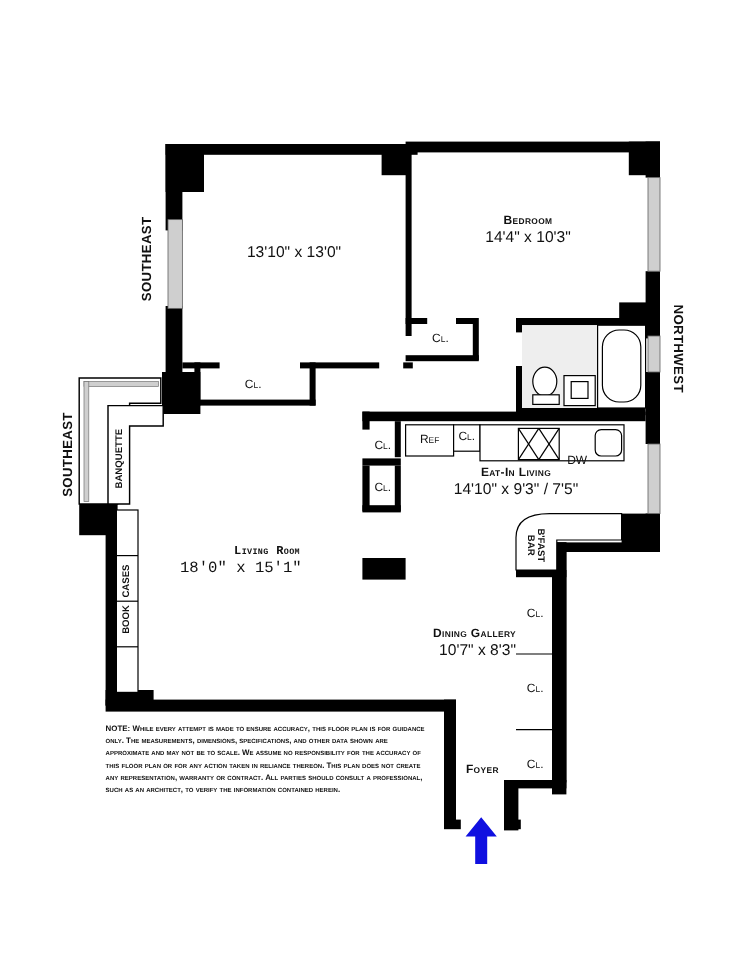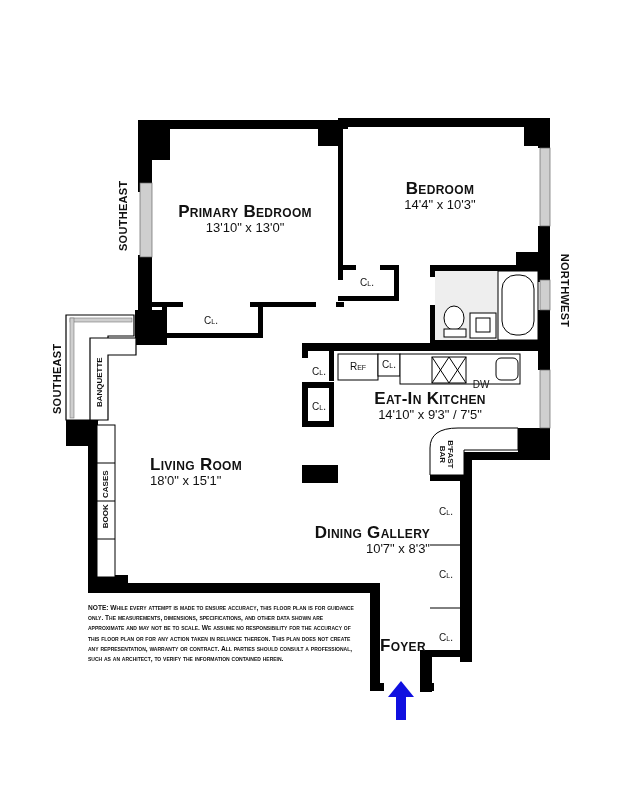--- a/index.html
+++ b/index.html
@@ -1,19 +1,19 @@
 <!DOCTYPE html>
 <html><head>
 <meta charset="utf-8">
 <style>
   html, body { margin:0; padding:0; background:#ffffff; }
   body { width:618px; height:800px; position:relative; overflow:hidden; font-family:"Liberation Sans", "DejaVu Sans", sans-serif; }
   #plan { position:absolute; left:0; top:0; width:618px; height:800px; }
   .label { position:absolute; color:#111; text-align:center; white-space:nowrap; line-height:1.05; }
-  .room-name { font-weight:bold; font-size:17px; font-variant:small-caps; letter-spacing:0.3px; }
+  .room-name { font-weight:bold; font-size:10px; font-variant:small-caps; letter-spacing:0.3px; }
   .room-dim { font-size:13px; }
   .small { font-weight:normal; font-size:10px; font-variant:small-caps; }
   .tiny { font-weight:bold; font-size:8px; }
   .vert { transform:rotate(-90deg); transform-origin:center center; }
   .vert-cw { transform:rotate(90deg); transform-origin:center center; }
   .compass { font-weight:bold; font-size:11px; letter-spacing:0.3px; }
   .note { position:absolute; left:88px; top:603px; width:270px; font-size:6.6px; font-weight:bold; font-variant:small-caps; line-height:10.2px; color:#111; text-align:left; white-space:normal; }
 </style>
 </head>
 <body>
@@ -144,35 +144,34 @@
     <line x1="430" y1="545" x2="462" y2="545"></line>
     <line x1="430" y1="608" x2="462" y2="608"></line>
   </g>
 
   <g>
     <polygon points="401,681 388,697 396,697 396,720 406,720 406,697 414,697" fill="#1010e0"></polygon>
   </g>
 </svg>
 
 <div class="label" style="left:170px; top:203px; width:150px;">
-  <div class="room-name">Primary Bedroom</div>
   <div class="room-dim">13'10"  x  13'0"</div>
 </div>
 
 <div class="label" style="left:370px; top:180px; width:140px;">
   <div class="room-name">Bedroom</div>
   <div class="room-dim">14'4"  x  10'3"</div>
 </div>
 
 <div class="label" style="left:360px; top:390px; width:140px;">
-  <div class="room-name">Eat-In  Kitchen</div>
+  <div class="room-name">Eat-In  Living</div>
   <div class="room-dim">14'10"  x  9'3"  /  7'5"</div>
 </div>
 
-<div class="label" style="left:150px; top:456px; width:100px; text-align:left;">
+<div class="label" style="left:150px; top:456px; width:100px; text-align:right;font-family:Liberation Mono, monospace;">
   <div class="room-name">Living Room</div>
   <div class="room-dim">18'0"  x  15'1"</div>
 </div>
 
 <div class="label" style="left:300px; top:524px; width:130px;text-align:right;">
   <div class="room-name">Dining Gallery</div>
   <div class="room-dim">10'7"  x  8'3"</div>
 </div>
 
 <div class="label room-name" style="left:380px; top:637px; width:44px;">Foyer</div>

